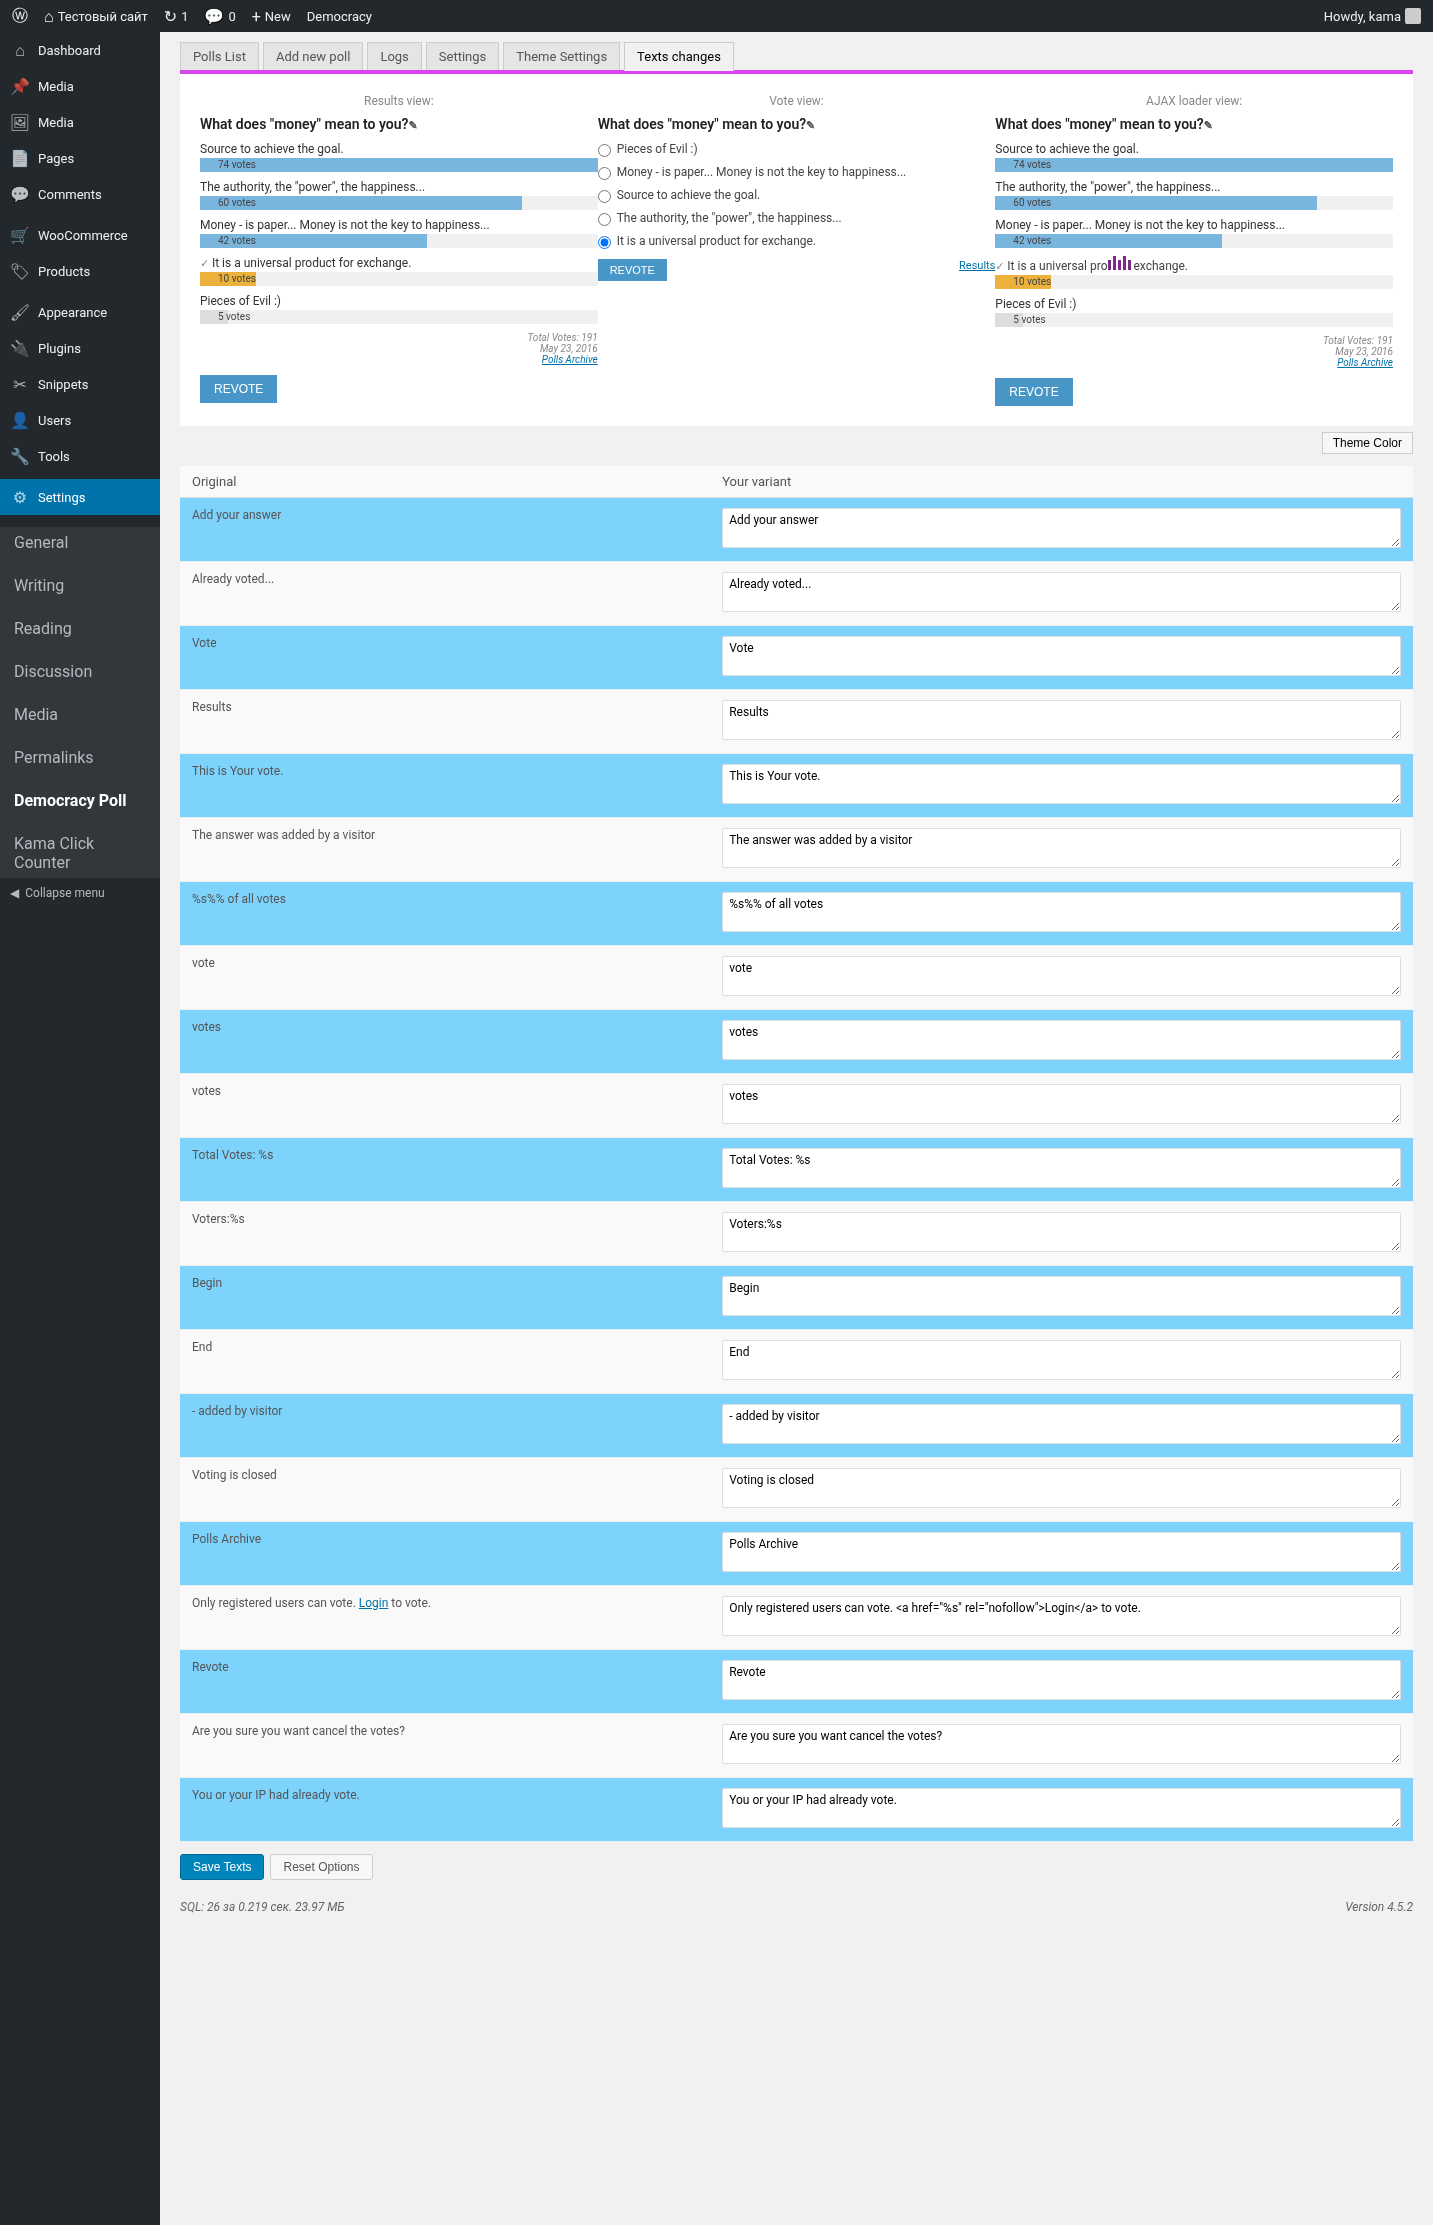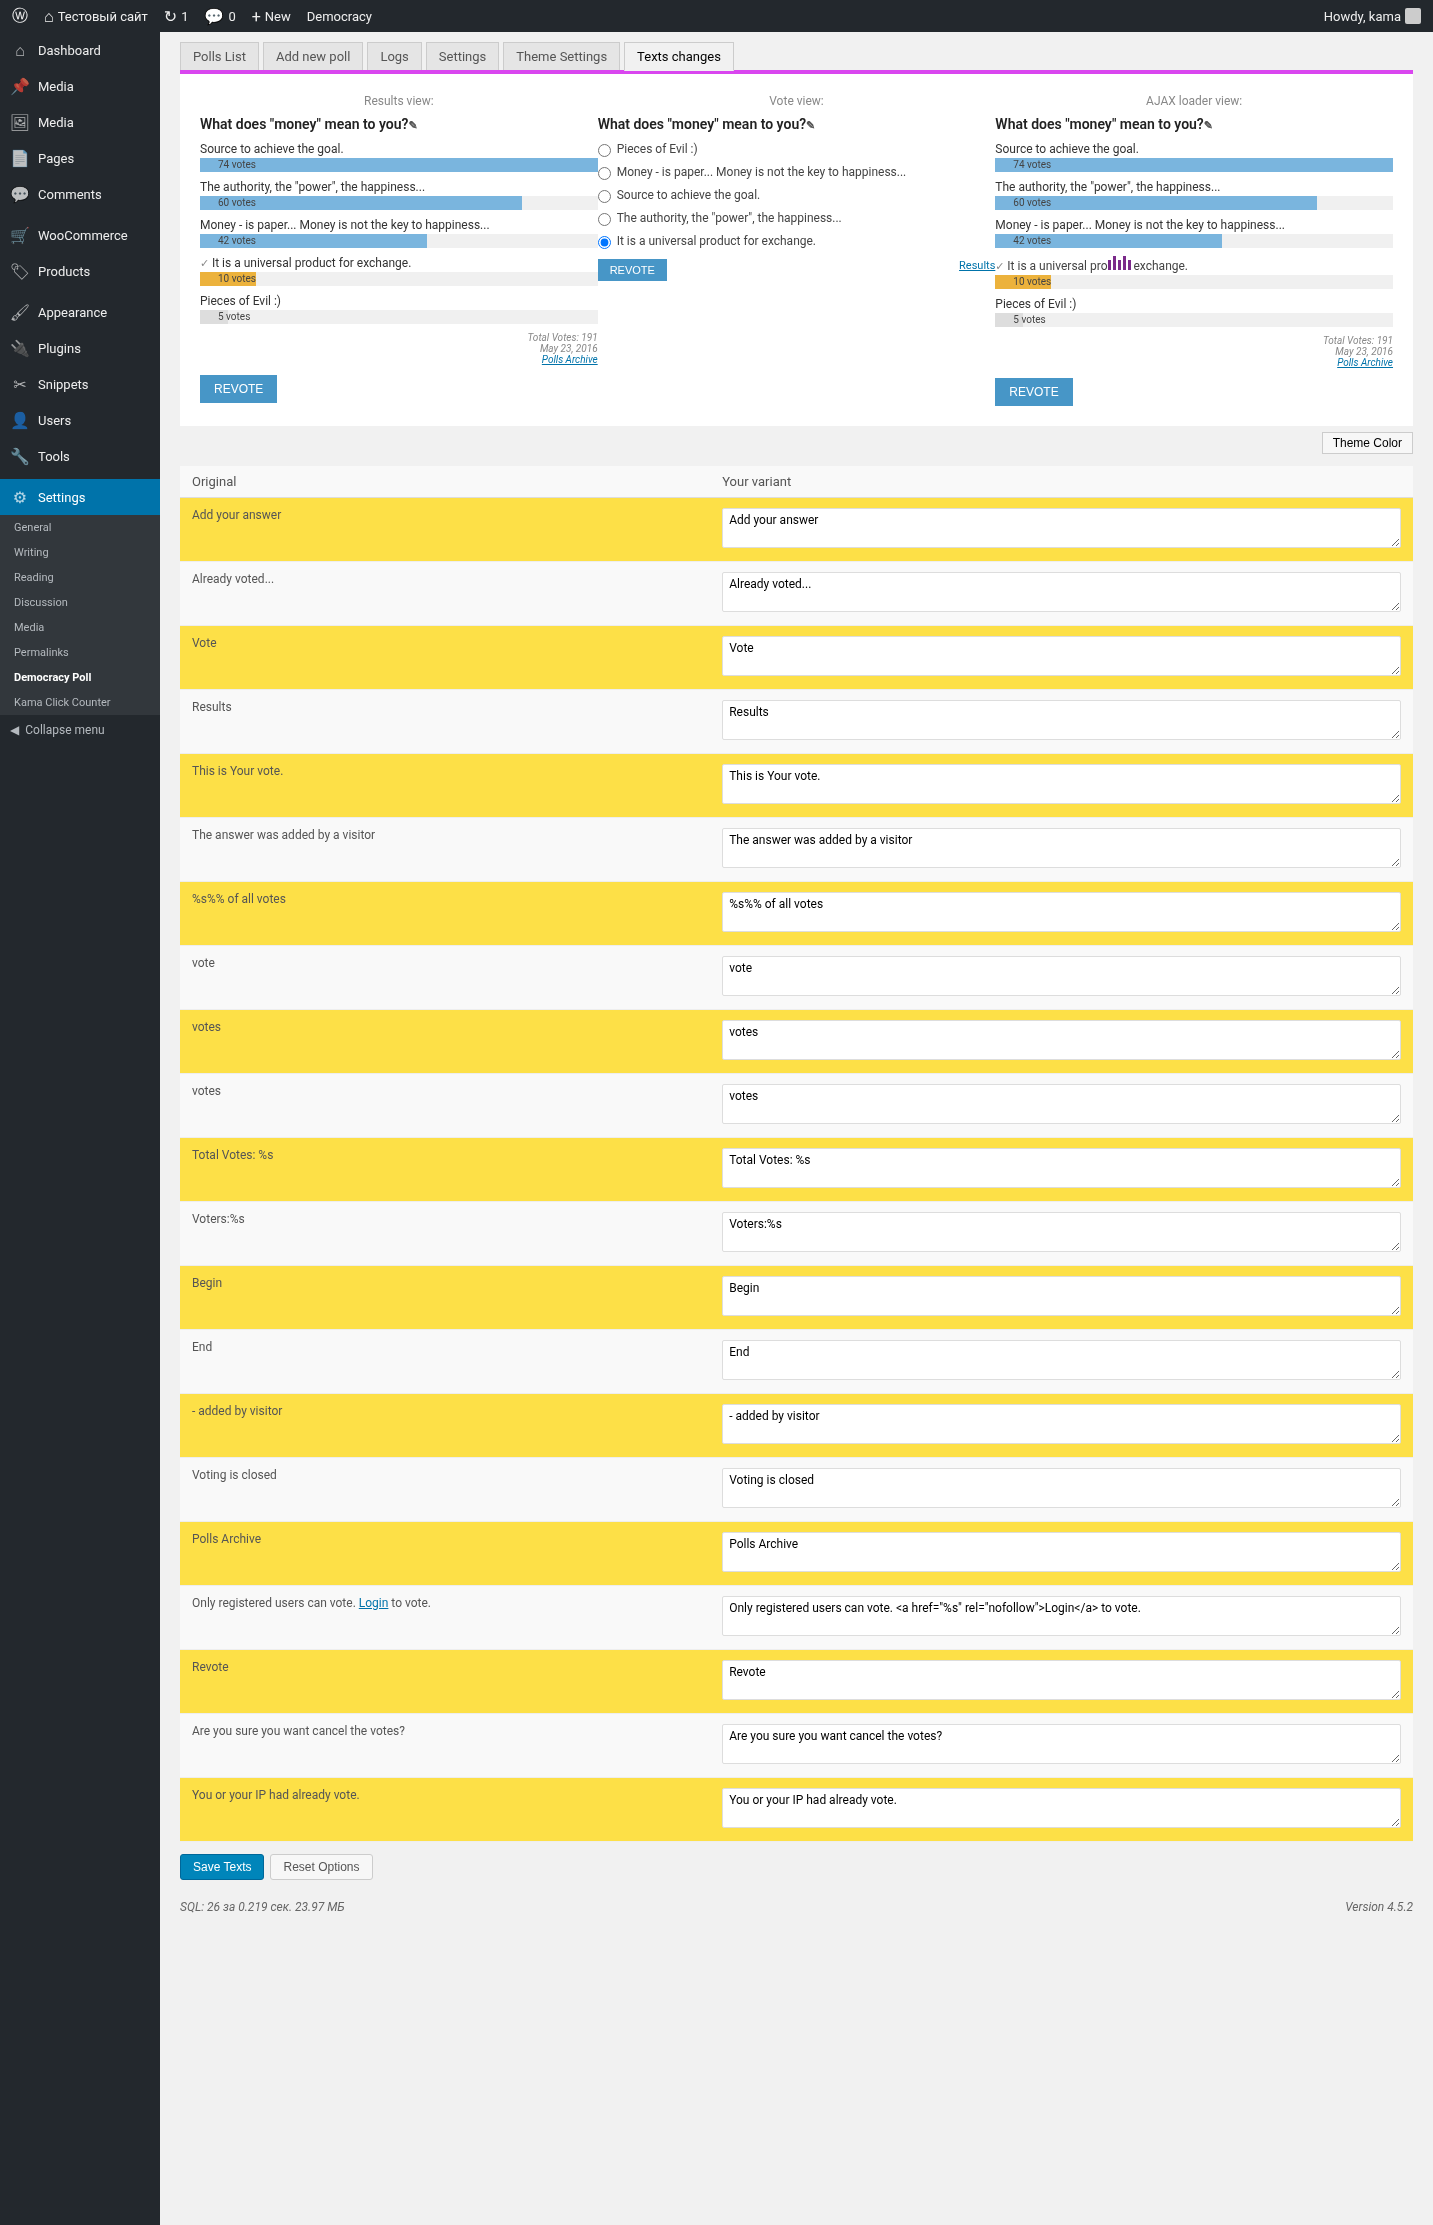--- a/index.html
+++ b/index.html
@@ -13,21 +13,21 @@
 .avatar-img { width: 16px; height: 16px; background: #ccc; border-radius: 2px; }
 
 
 .layout { display: flex; min-height: calc(100vh - 32px); }
 .sidebar { width: 160px; background: #23282d; color: #eee; font-size: 13px; flex-shrink: 0; }
 .sidebar-item { display: flex; align-items: center; gap: 8px; padding: 8px 10px; cursor: pointer; color: #eee; }
 .sidebar-item.active { background: #0073aa; color: #fff; position: relative; }
 .sidebar-item.active::after { content: ""; position: absolute; right: -8px; top: 50%; transform: translateY(-50%); border: 8px solid transparent; border-right-color: #f1f1f1; }
 .sidebar-item .icon { width: 20px; height: 20px; display: inline-flex; align-items: center; justify-content: center; font-size: 16px; opacity: 0.7; }
 .sidebar-sub { background: #32373c; }
-.sidebar-sub-item { padding: 6px 10px 6px 14px; font-size: 11px; color: #b4b9be; cursor: pointer; }
+.sidebar-sub-item { padding: 6px 10px 6px 14px; font-size: 16px; color: #b4b9be; cursor: pointer; margin-top: 12px; }
 .sidebar-sub-item.active { color: #fff; font-weight: 700; }
 .collapse-menu { display: flex; align-items: center; gap: 6px; padding: 8px 10px; color: #b4b9be; cursor: pointer; font-size: 12px; }
 
 
 .content { flex: 1; padding: 10px 20px; }
 
 
 .nav-tabs { display: flex; border-bottom: 4px solid #d946ef; margin-bottom: 0; }
 .nav-tab { background: #e5e5e5; border: 1px solid #ccc; border-bottom: none; padding: 6px 12px; margin-right: 4px; cursor: pointer; font-size: 13px; color: #555; }
 .nav-tab.active { background: #f1f1f1; border-bottom: 1px solid #f1f1f1; margin-bottom: -1px; color: #000; }
@@ -58,21 +58,21 @@
 
 
 .loader { display: inline-flex; gap: 2px; align-items: flex-end; height: 14px; }
 .loader span { width: 3px; background: #7b2a8a; }
 .loader span:nth-child(1){height:10px} .loader span:nth-child(2){height:14px} .loader span:nth-child(3){height:10px} .loader span:nth-child(4){height:14px} .loader span:nth-child(5){height:10px}
 
 
 .select-color-btn { position: absolute; right: 0; bottom: -28px; background: #f7f7f7; border: 1px solid #ccc; padding: 3px 10px; font-size: 12px; cursor: pointer; }
 
 
-.text-table { width: 100%; border-collapse: collapse; margin-top: 40px; background: #fde047; }
+.text-table { width: 100%; border-collapse: collapse; margin-top: 40px; background: #7dd3fc; }
 .text-table th { text-align: left; padding: 8px 12px; font-weight: 400; color: #555; border-bottom: 1px solid #ddd; background: #f9f9f9; }
 .text-table td { padding: 10px 12px; vertical-align: top; border-bottom: 1px solid #eee; font-size: 12px; }
 .text-table tr:nth-child(even) td { background: #f9f9f9; }
 .text-table td:first-child { width: 43%; color: #555; }
 .text-table textarea { width: 100%; height: 40px; border: 1px solid #ddd; border-radius: 2px; padding: 4px 6px; font-size: 12px; font-family: inherit; resize: vertical; }
 .text-table a { color: #0073aa; }
 
 
 .footer-buttons { margin-top: 12px; display: flex; gap: 6px; }
 .btn-primary { background: #0085ba; border: 1px solid #006799; color: #fff; padding: 5px 12px; border-radius: 3px; cursor: pointer; font-size: 12px; }

